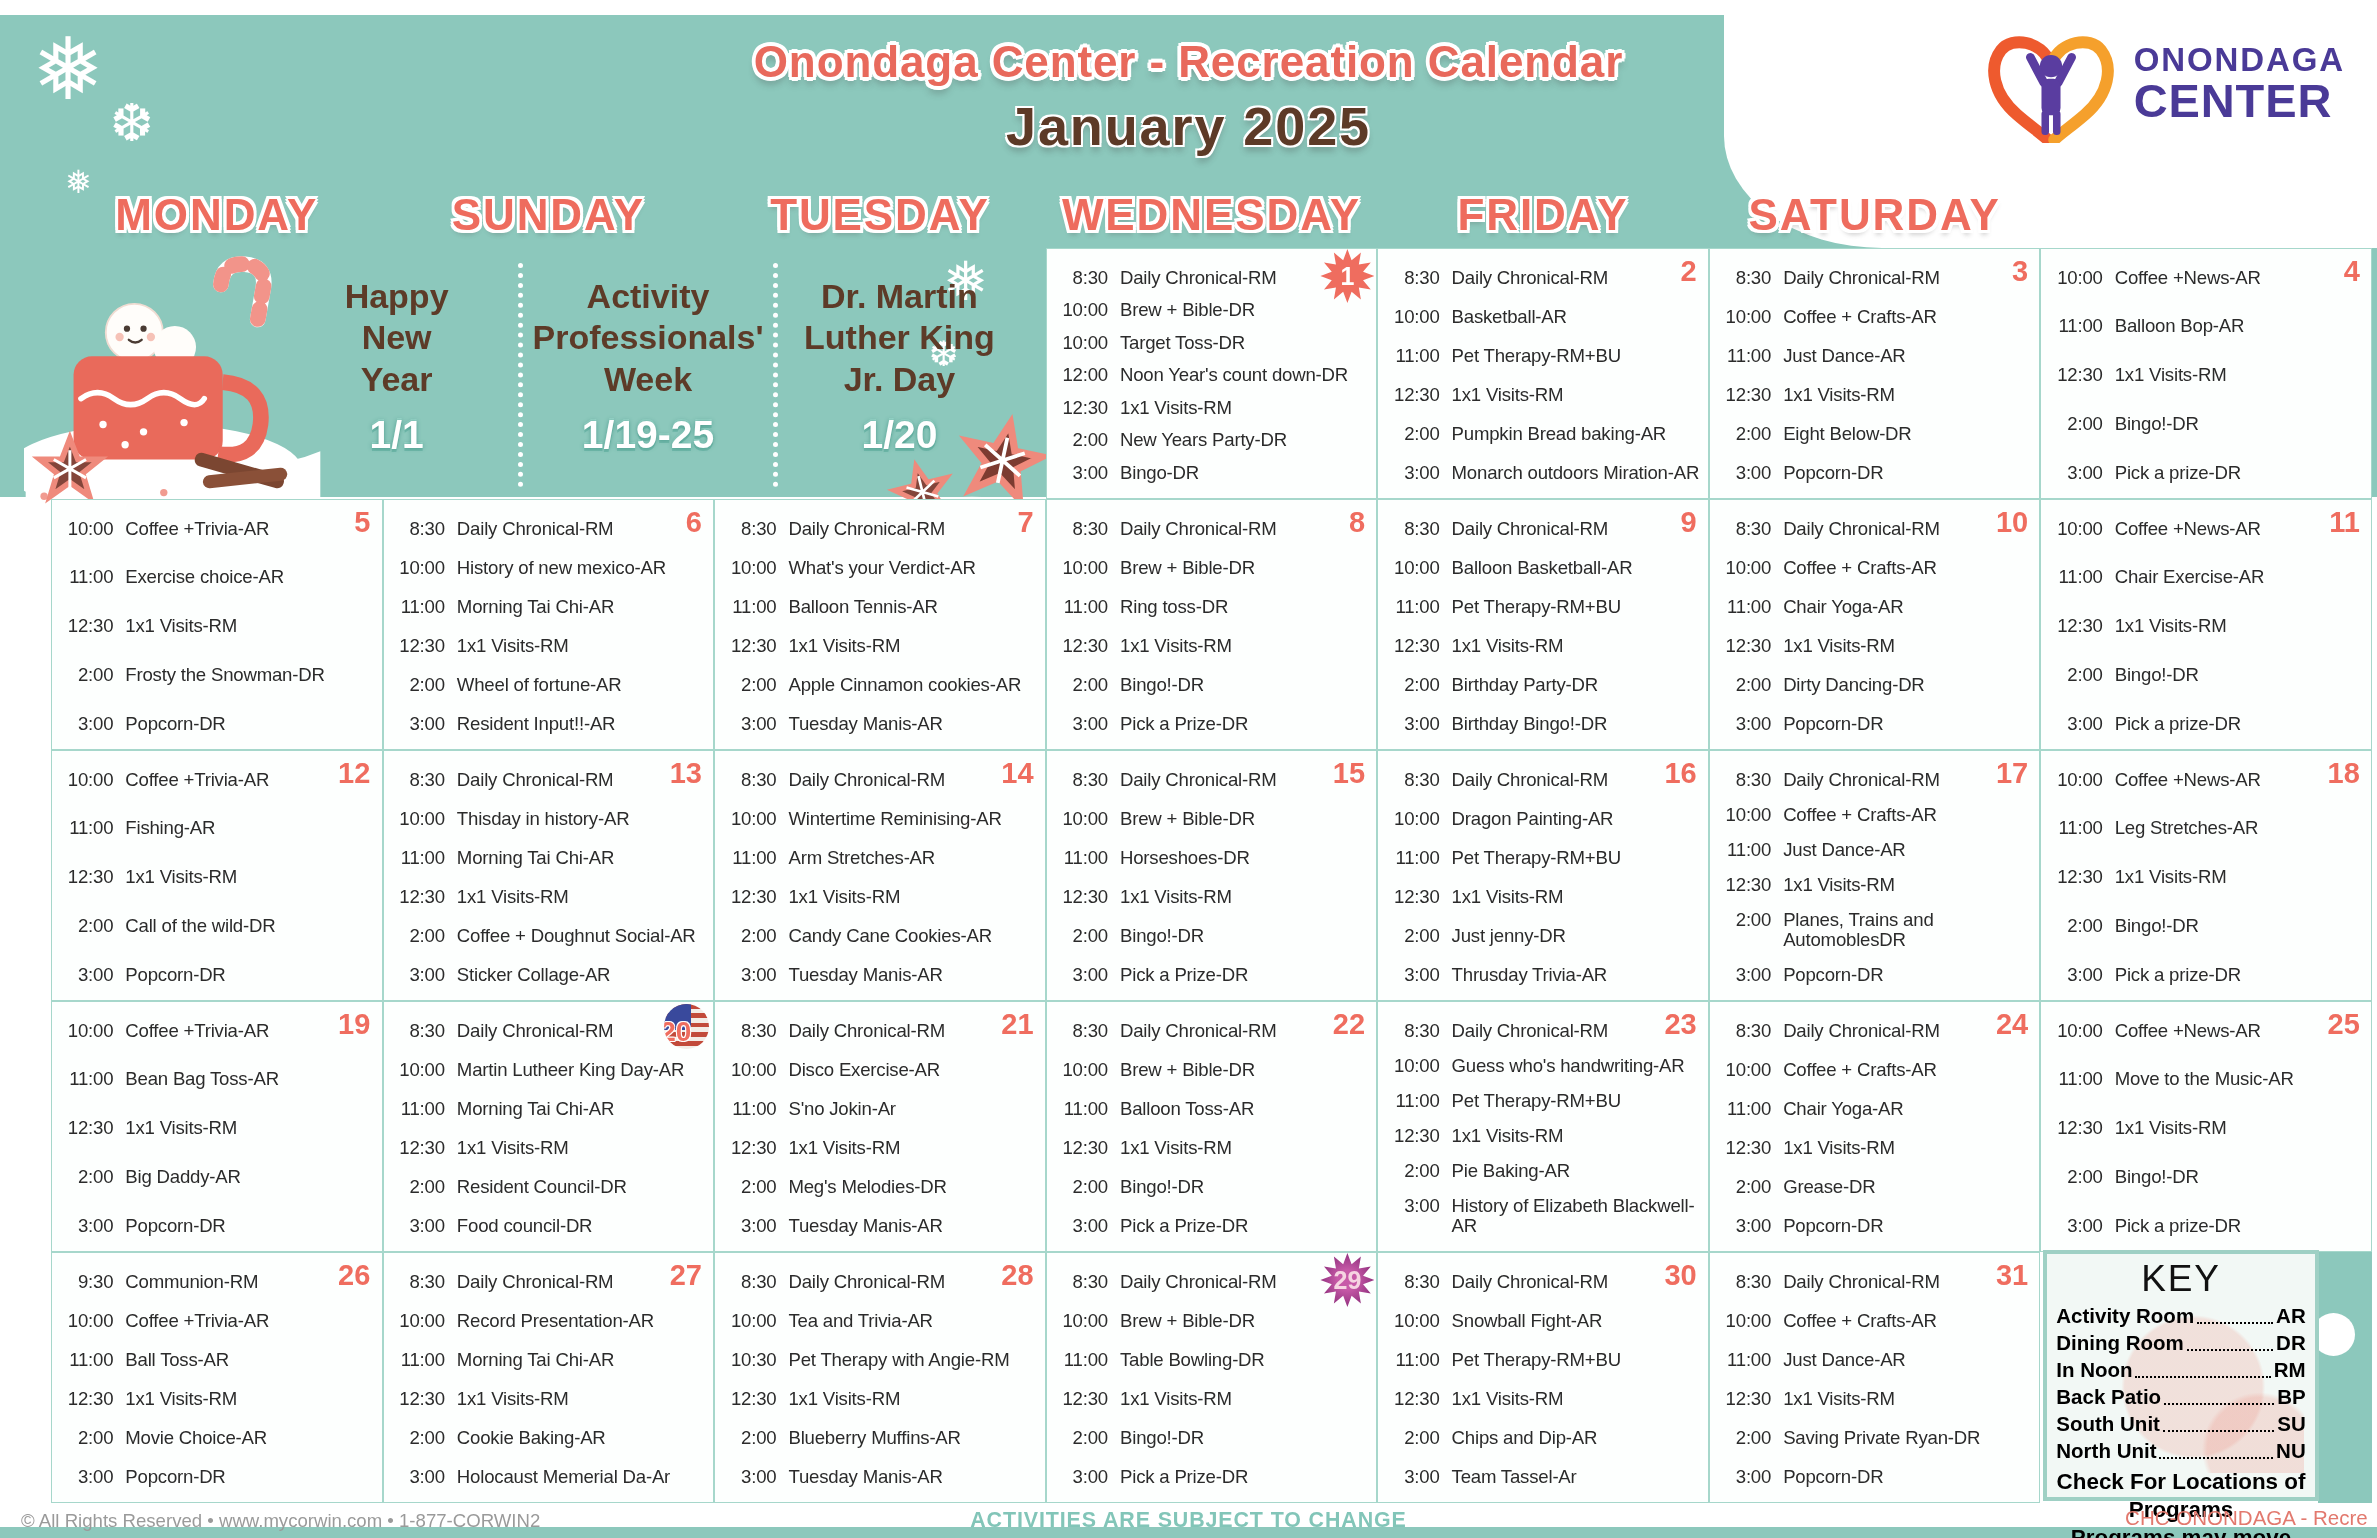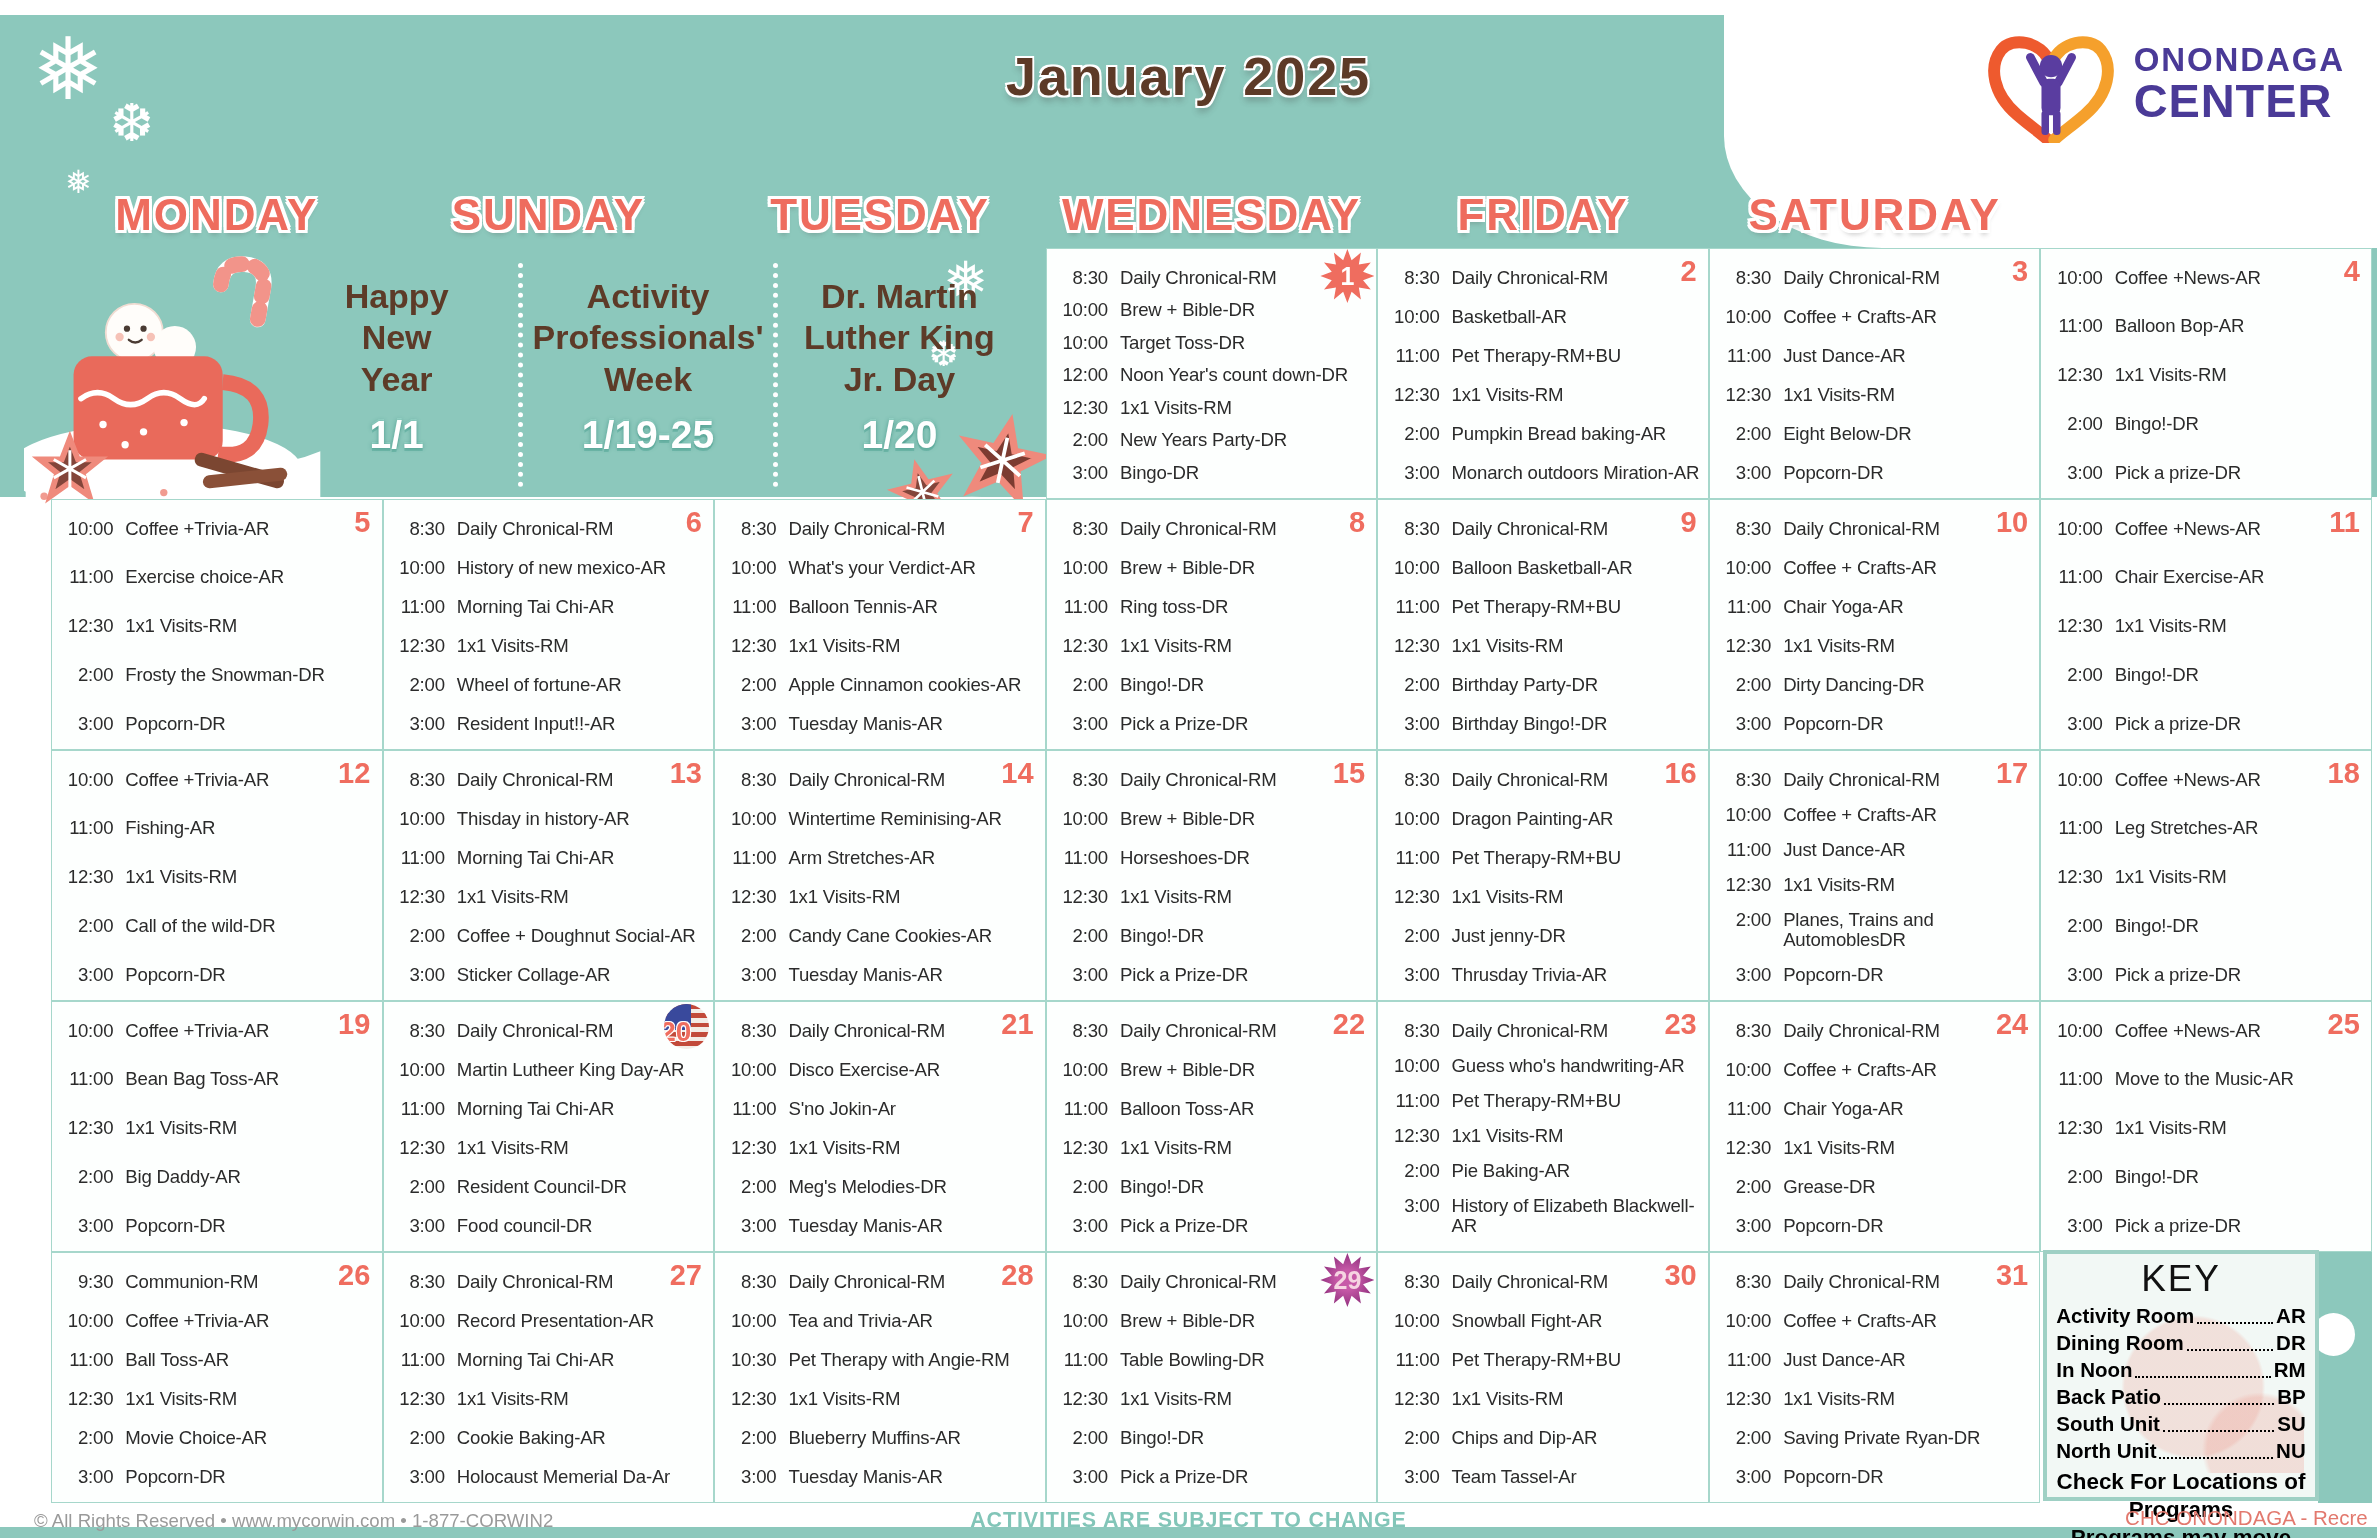--- a/index.html
+++ b/index.html
@@ -81,21 +81,21 @@
   .key-box::before{content:'';position:absolute;inset:28px 11.2px 24px;pointer-events:none;
       background:radial-gradient(circle at 55% 55%,rgba(235,130,115,.20) 0 40%,transparent 42%),
                  radial-gradient(circle at 82% 88%,rgba(235,130,115,.22) 0 20%,transparent 22%);}
   .key-inner{position:relative;z-index:1;}
   .key-title{text-align:center;font-size:37px;font-weight:400;color:#111;margin:0 0 1.9px;letter-spacing:1.9px;}
   .k-row{display:flex;align-items:flex-end;font-size:20.5px;font-weight:700;color:#000;line-height:1.32;}
   .k-dots{flex:1;border-bottom:2.8px dotted #000;margin:0 2.8px 4.7px;}
   .key-notes{margin-top:3.7px;text-align:center;font-size:22.4px;font-weight:700;color:#000;line-height:1.26;}
 
   
-  .footer-left{position:absolute;left:34px;top:1510px;font-size:18.6px;color:#9a9a9a;z-index:4;}
+  .footer-left{position:absolute;left:21px;top:1510px;font-size:18.6px;color:#9a9a9a;z-index:4;}
   .footer-center{position:absolute;left:0;top:1508px;width:2377px;text-align:center;font-size:21.4px;
                  font-weight:700;letter-spacing:0.9px;color:#82c5b8;z-index:3;}
   .footer-right{position:absolute;right:9.3px;top:1506px;font-size:20.5px;color:#e2796e;z-index:4;}
 
   
   .snowflake{position:absolute;color:#fff;z-index:2;line-height:1;}
   .sf1{left:32px;top:26px;font-size:86px;}
   .sf2{left:110px;top:97px;font-size:52px;}
   .sf3{left:65px;top:166px;font-size:32px;}
   .sf4{left:943px;top:254px;font-size:54px;}
@@ -158,20 +158,21 @@
       <path d="M0,-26 L7,-8 L26,-8 L11,4 L17,24 L0,12 L-17,24 L-11,4 L-26,-8 L-7,-8 Z" fill="#7c3b31" stroke="#ef8a7c" stroke-width="5"></path>
       <path d="M0,-16 L0,16 M-14,-8 L14,8 M-14,8 L14,-8" stroke="#ffffff" stroke-width="2.6"></path>
     </g>
     <g transform="translate(52,104) scale(1.1) rotate(-14)">
       <path d="M0,-26 L7,-8 L26,-8 L11,4 L17,24 L0,12 L-17,24 L-11,4 L-26,-8 L-7,-8 Z" fill="#83453a" stroke="#ef8a7c" stroke-width="5"></path>
       <path d="M0,-16 L0,16 M-14,-8 L14,8 M-14,8 L14,-8" stroke="#ffffff" stroke-width="2.6"></path>
     </g>
   </svg>
 
   <div class="title-wrap">
+    <h1 class="main-title">Onondaga Center - Recreation Calendar</h1>
     <h2 class="month-title">January 2025</h2>
   </div>
 
   <div class="logo">
     <svg width="140" height="119" viewBox="0 0 340 300">
       <path d="M166,96 C146,44 72,30 44,66 C12,108 24,176 84,228 C116,256 148,278 162,292" stroke="#ee5a2e" stroke-width="30" fill="none" stroke-linecap="round"></path>
       <path d="M174,96 C194,44 268,30 296,66 C328,108 316,176 256,228 C224,256 192,278 178,292" stroke="#f5a02c" stroke-width="30" fill="none" stroke-linecap="round"></path>
       <circle cx="170" cy="106" r="28" fill="#5a3da0"></circle>
       <path d="M118,84 L152,148 M222,84 L188,148" stroke="#5a3da0" stroke-width="22" stroke-linecap="round"></path>
       <rect x="146" y="138" width="48" height="92" rx="18" fill="#5a3da0"></rect>

